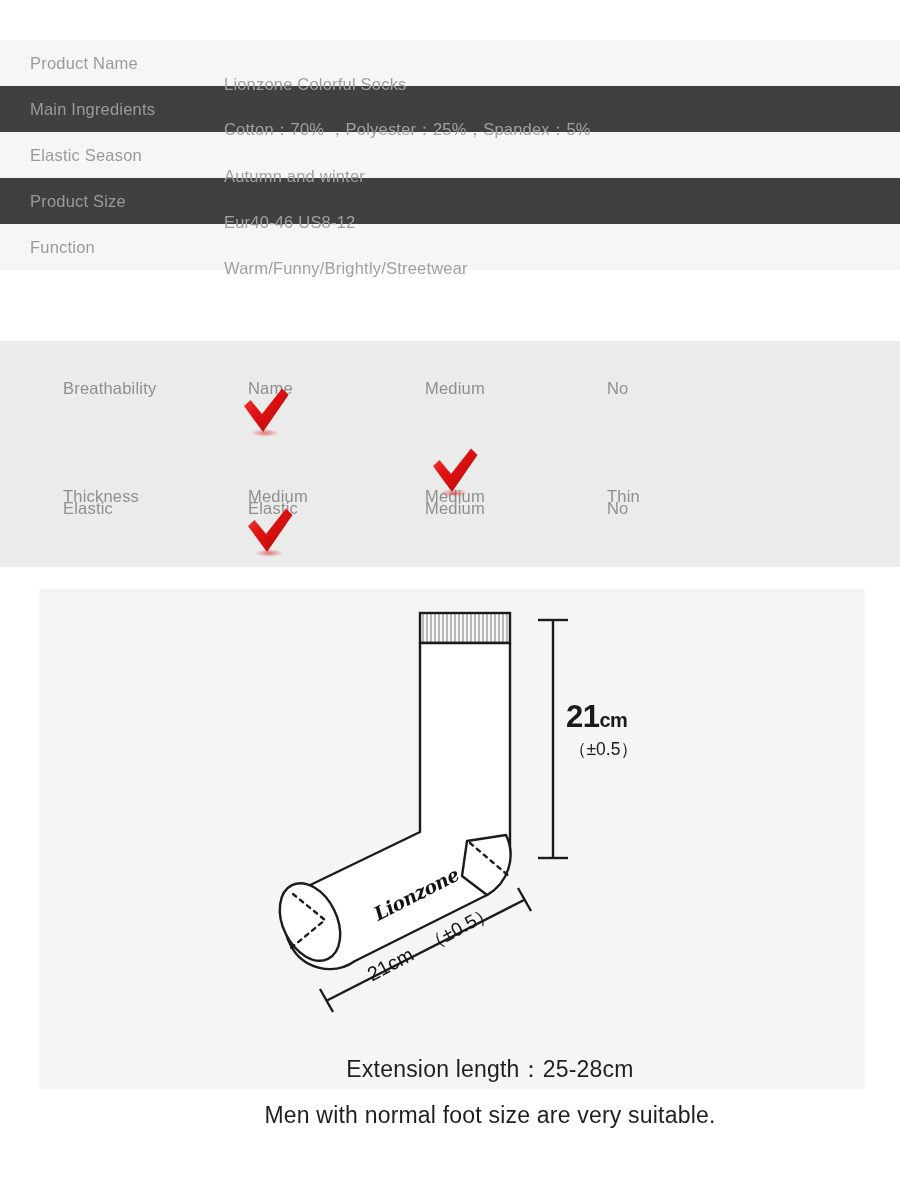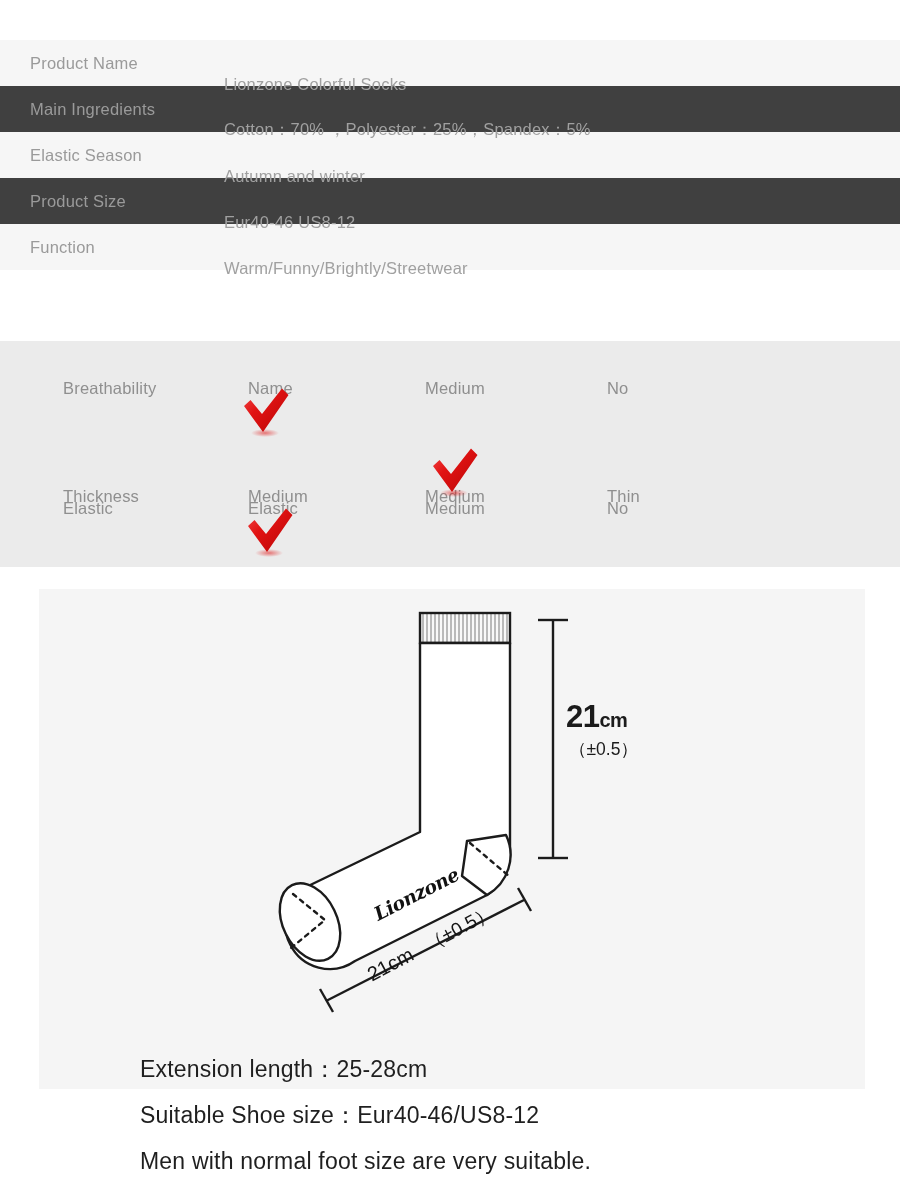--- a/index.html
+++ b/index.html
@@ -159,20 +159,21 @@
     left: 140px;
     top: 1046px;
     width: 700px;
   }
   .caption-line {
     font-size: 23px;
     color: #1f1f1f;
     line-height: 46px;
     white-space: nowrap;
     letter-spacing: 0.2px;
+    text-align: center;
   }
 </style>
 </head>
 <body>
 
 <div class="spec-table">
   <div class="spec-row odd">
     <div class="spec-label">Product Name</div>
     <div class="spec-value">Lionzone Colorful Socks</div>
   </div>
@@ -313,15 +314,14 @@
 </div>
 
 <div class="dim-label-h">
   <span>21cm</span><span class="tol">（±0.5）</span>
 </div>
 
 <div class="brand-script">Lionzone</div>
 
 <div class="captions">
   <div class="caption-line">Extension length：25-28cm</div>
-  <div class="caption-line">Suitable Shoe size：Eur40-46/US8-12</div>
   <div class="caption-line">Men with normal foot size are very suitable.</div>
 </div>
 
 </body></html>

